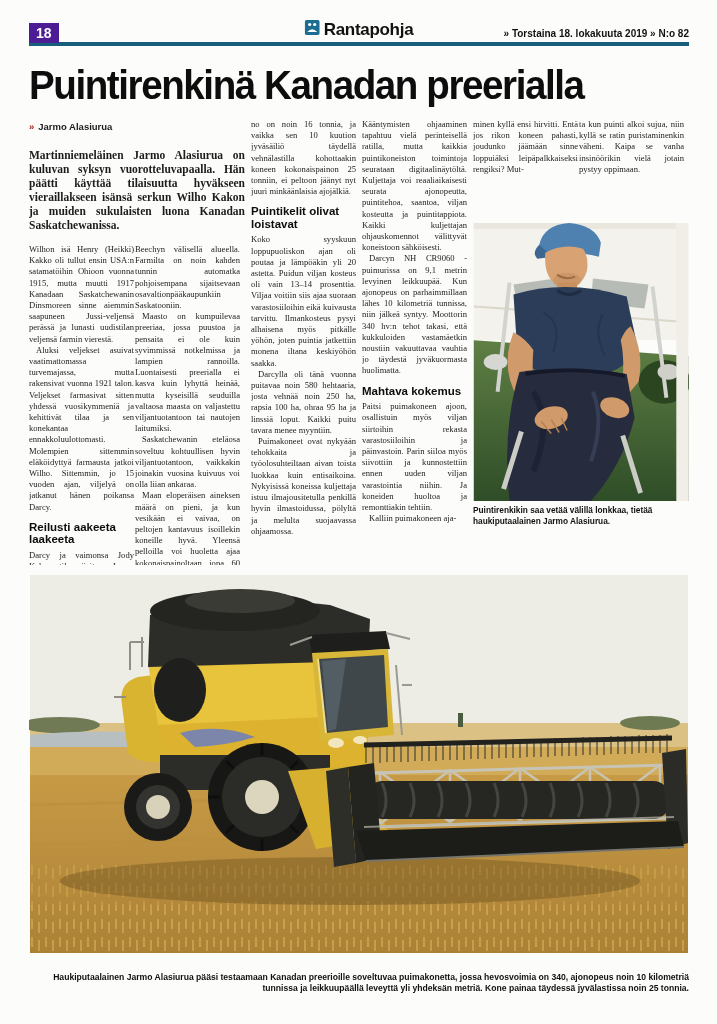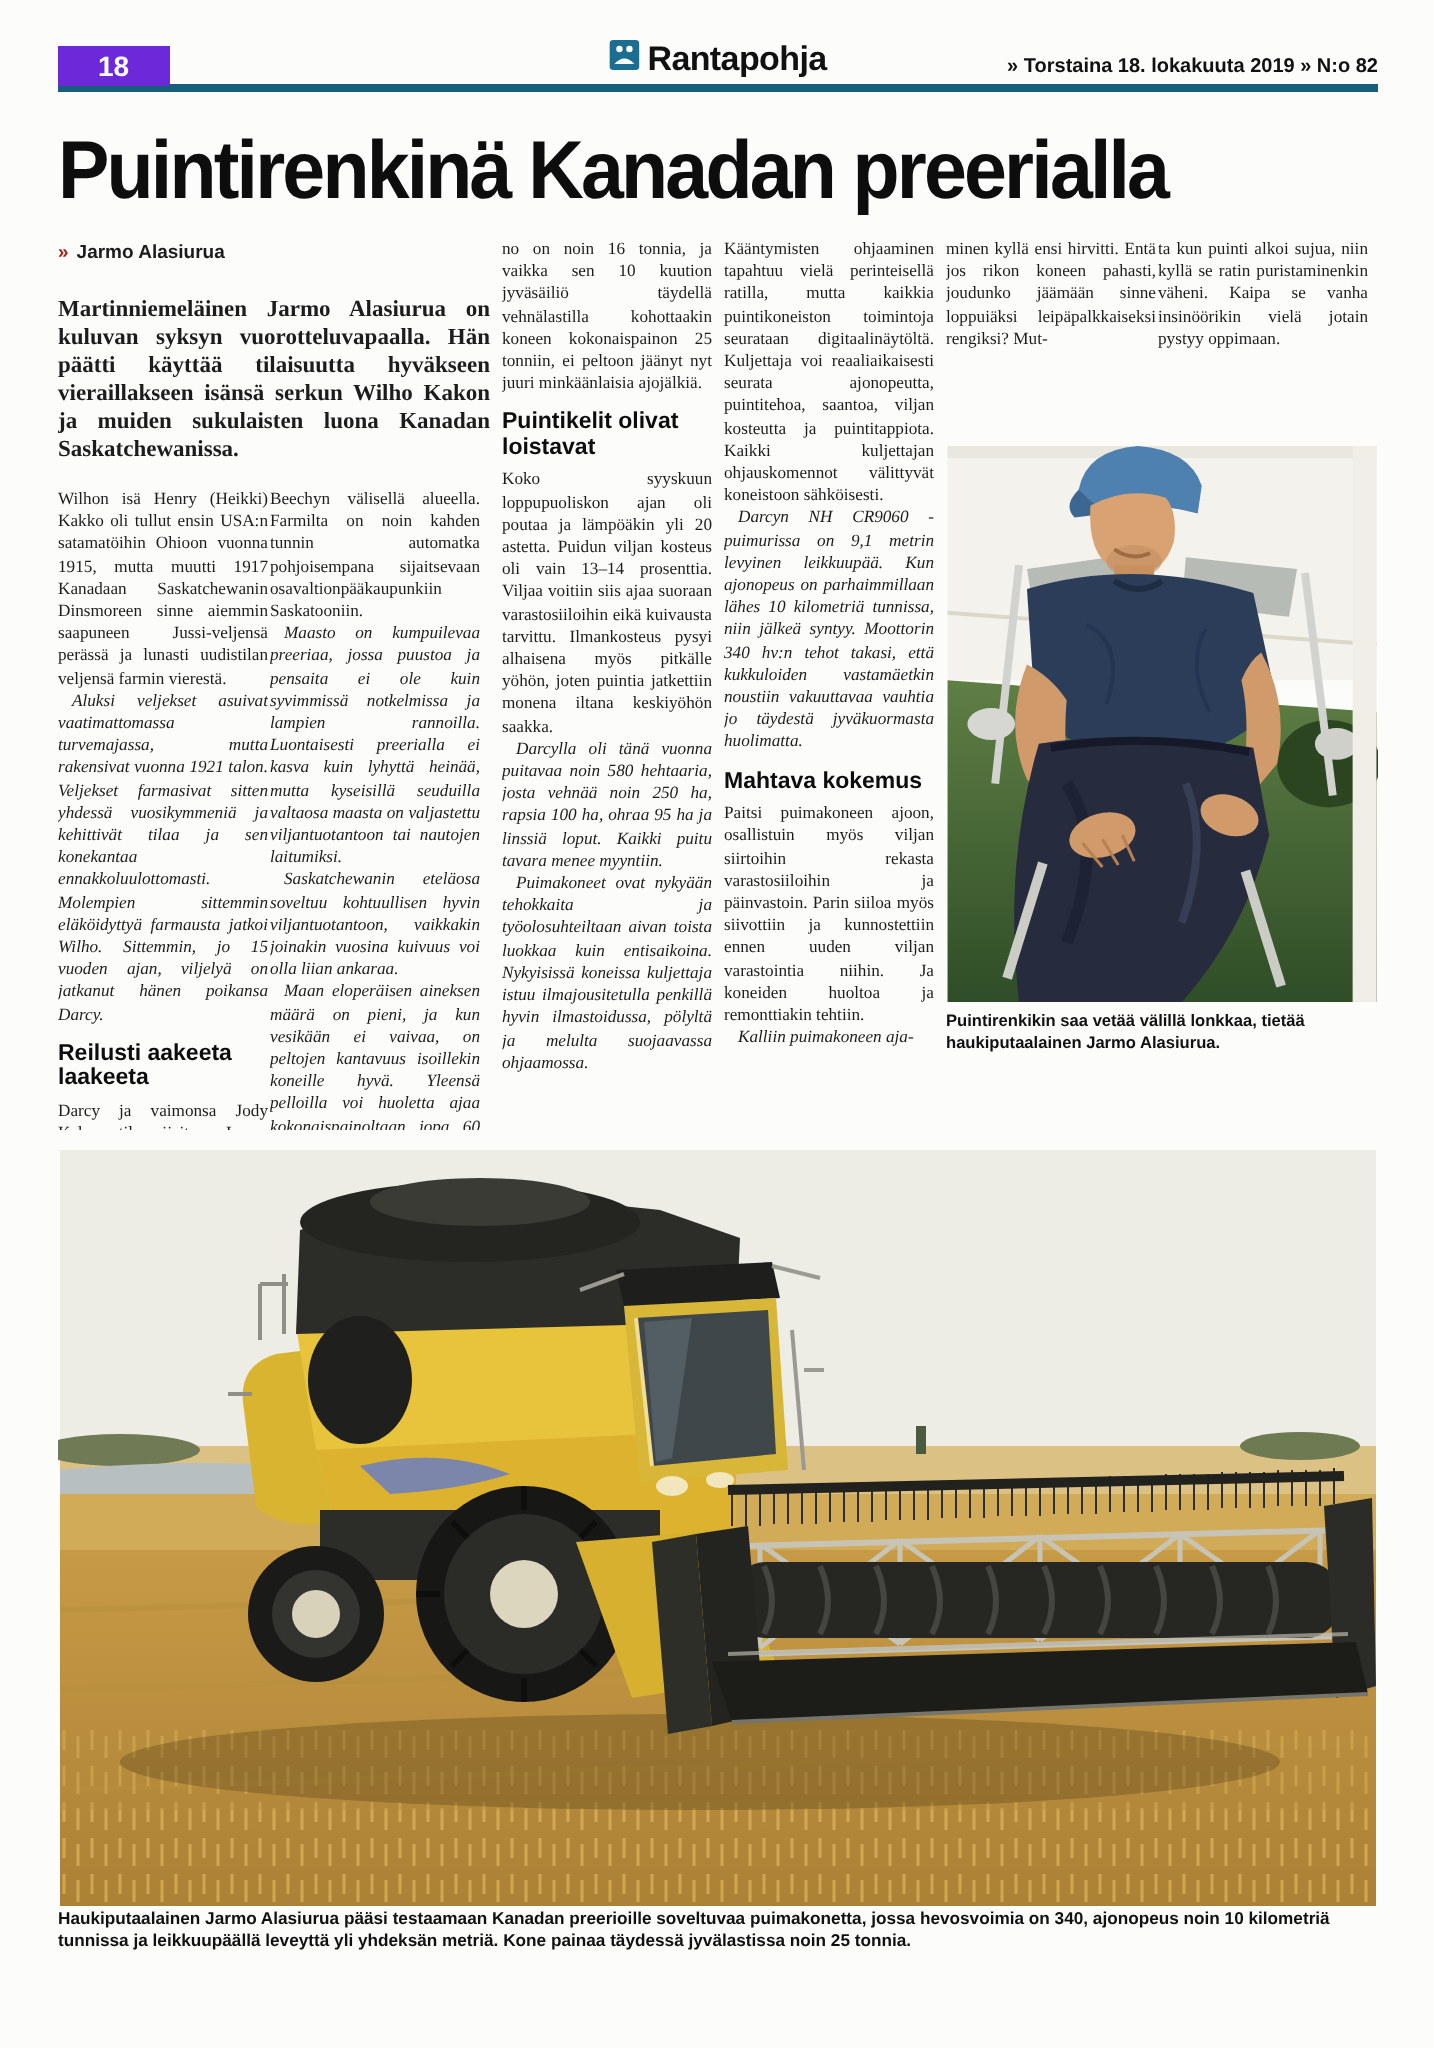--- a/index.html
+++ b/index.html
@@ -2,22 +2,22 @@
 <html lang="fi"><head>
 <meta charset="utf-8">
 <style>
   html,body{margin:0;padding:0;background:#888;}
   .page{width:717px;height:1024px;background:#fcfcfa;position:relative;margin:0 auto;
         font-family:"Liberation Serif",serif;color:#1c1c1c;overflow:hidden;}
   .inner{position:absolute;left:29px;top:20px;width:660px;}
 
   
   .topbar{position:relative;height:22px;border-bottom:4px solid #175d7c;}
-  .pagenum{position:absolute;left:0;bottom:-1px;background:#6d28d9;color:#fff;
-           font:bold 14px/18px "Liberation Sans",sans-serif;padding:1px 20px;}
+  .pagenum{position:absolute;left:0;bottom:-1px;background:#4c1d95;color:#fff;
+           font:bold 14px/18px "Liberation Sans",sans-serif;padding:1px 7px;}
   .masthead{position:absolute;left:50%;transform:translateX(-50%);bottom:2px;
             display:flex;align-items:flex-start;gap:4px;}
   .mast-title{font:bold 17px "Liberation Sans",sans-serif;letter-spacing:-.3px;color:#111;}
   .logo{display:block;}
   .dateline{position:absolute;right:0;bottom:3px;font:bold 10px "Liberation Sans",sans-serif;color:#111;}
 
   
   .headline{margin:16px 0 10px;font:bold 41px "Liberation Sans",sans-serif;
             letter-spacing:-1.5px;white-space:nowrap;transform:scaleX(.94);
             transform-origin:left center;color:#0d0d0d;}
@@ -29,30 +29,30 @@
   .cols2{display:flex;gap:1px;}
   .cols2 .col{width:105px;flex:0 0 105px;}
   .cols2.short{height:100px;overflow:hidden;}
 
   .byline-row{font:bold 9.5px "Liberation Sans",sans-serif;margin:2px 0 0;}
   .bmark{color:#a81f17;margin-right:4px;}
   .lead{margin:16px 0 12px;font:bold 11.5px/14px "Liberation Serif",serif;text-align:justify;}
 
   .col{overflow:hidden;}
   .col p{margin:0;font:8.6px/11.2px "Liberation Serif",serif;text-align:justify;}
-  .col p + p{text-indent:7px;font-style:italic;}
+  .col p + p{text-indent:7px;}
   .col h3{margin:8px 0 4px;font:bold 11.5px/12.5px "Liberation Sans",sans-serif;color:#0d0d0d;}
   .col h3 + p{text-indent:0;}
 
   
   figure{margin:0;}
   .portrait{margin-top:4px;width:216px;height:278px;overflow:hidden;}
   .cap{font:bold 8.3px/10.6px "Liberation Sans",sans-serif;color:#111;margin:4px 0 0;}
   .mainphoto{margin-top:10px;width:660px;height:378px;overflow:hidden;}
-  .maincap{margin-top:1px;width:660px;font:bold 8.6px/11px "Liberation Sans",sans-serif;}
+  .maincap{margin-top:19px;width:660px;font:bold 8.6px/11px "Liberation Sans",sans-serif;text-align:right;}
 </style>
 </head>
 <body>
 
 <div class="page">
   <div class="inner">
 
     <header class="topbar">
       <div class="pagenum">18</div>
       <div class="masthead">

